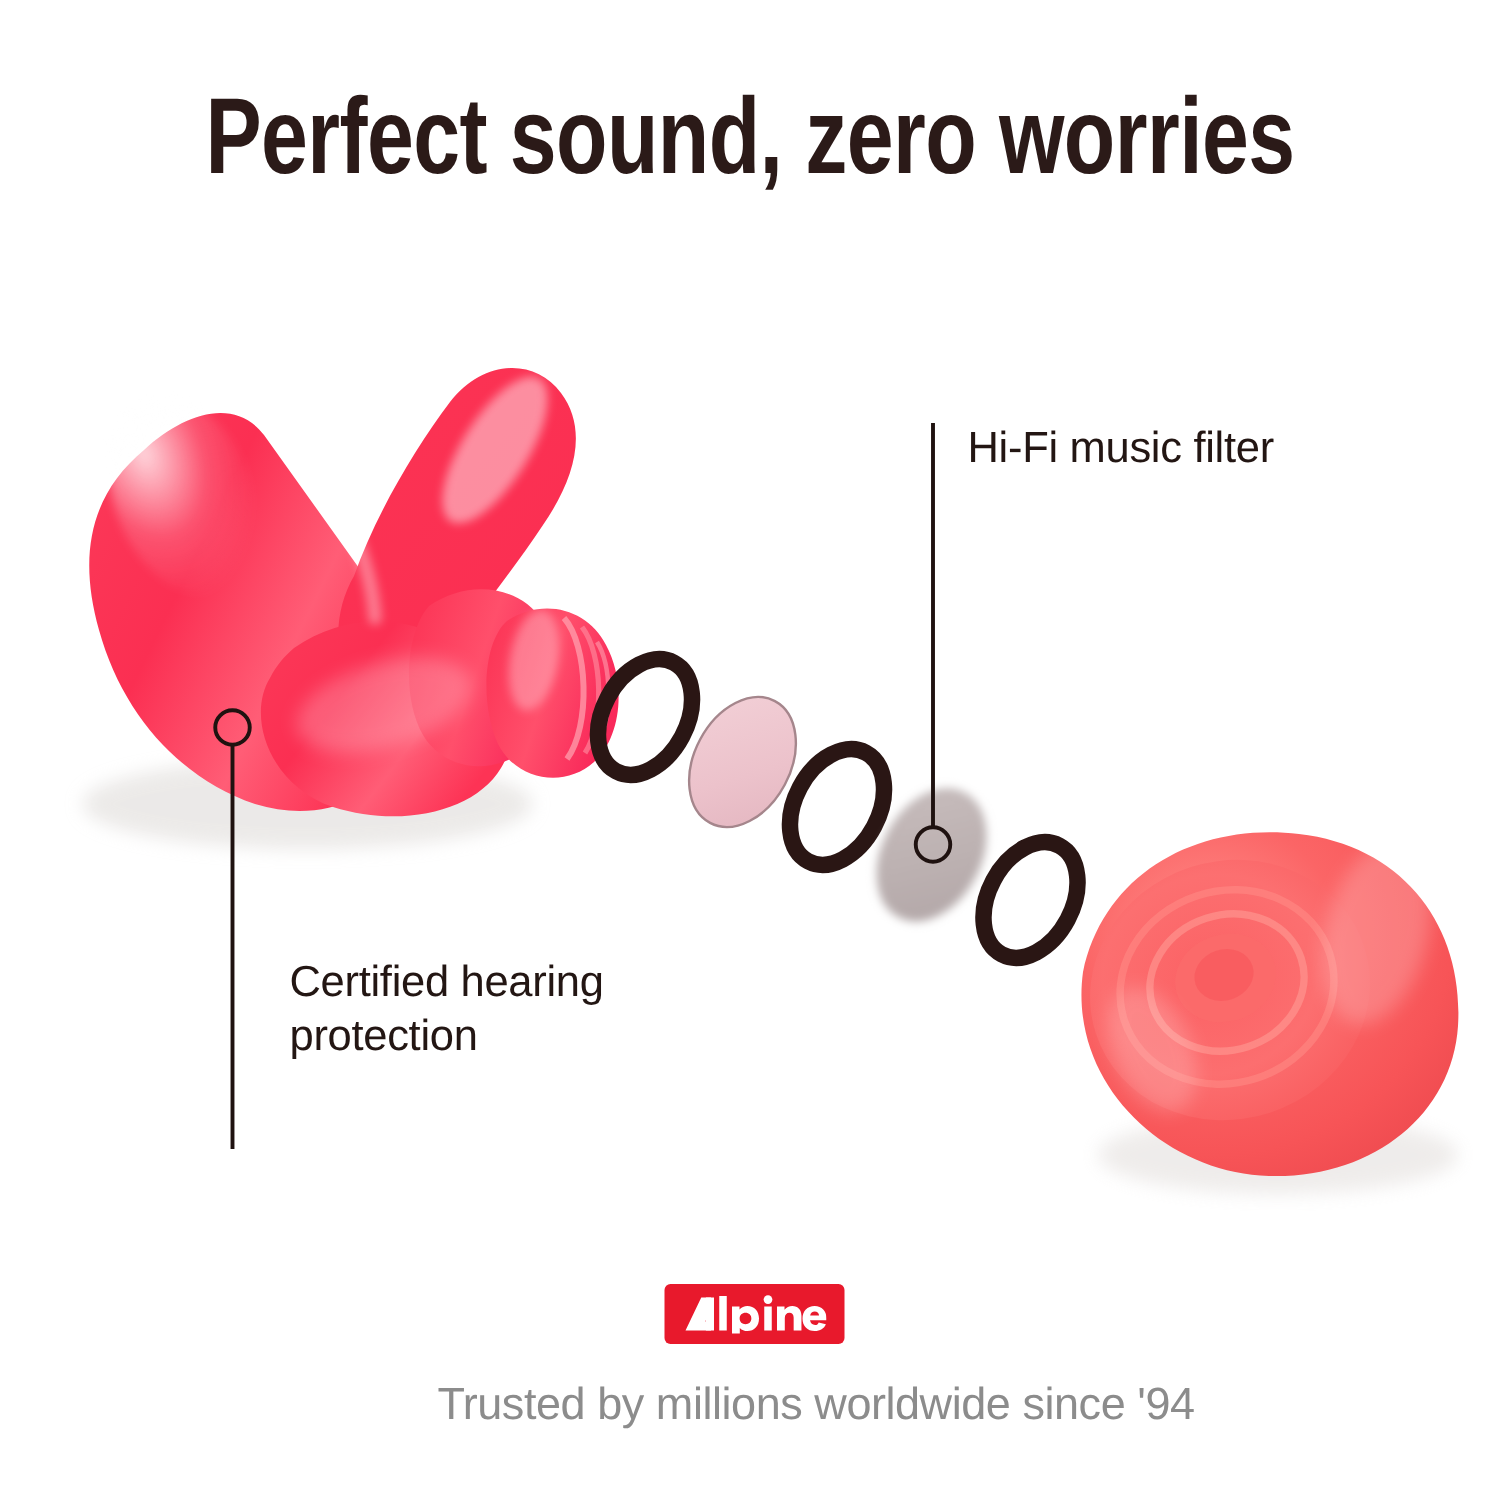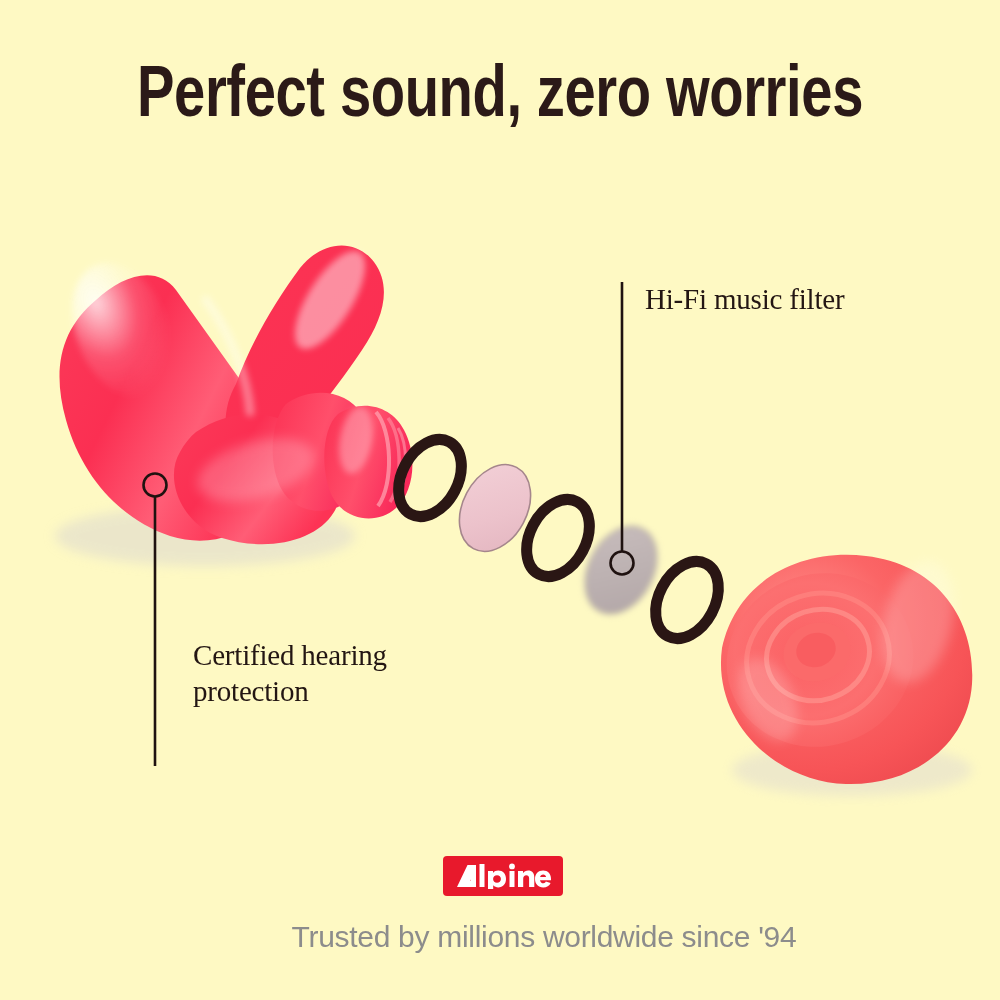--- a/index.html
+++ b/index.html
@@ -11,21 +11,21 @@
     width: 1000px;
     height: 1000px;
     overflow: hidden;
     font-family: "Liberation Sans", sans-serif;
     background: #eeedeb;
   }
   .canvas {
     position: relative;
     width: 1000px;
     height: 1000px;
-    background: #fef9c3;
+    background: #ffffff;
     overflow: hidden;
   }
 
   
   .headline {
     position: absolute;
     left: 0;
     top: 52px;
     width: 1000px;
     text-align: center;
@@ -47,21 +47,20 @@
     top: 0;
     width: 1000px;
     height: 1000px;
     pointer-events: none;
   }
 
   
   .callout {
     position: absolute;
     color: #231613;
-    font-family: Liberation Serif, serif;
   }
   .callout .kicker {
     font-size: 29px;
     line-height: 38px;
     font-weight: 400;
     letter-spacing: -0.2px;
     white-space: nowrap;
   }
   .callout .headline-2 {
     font-size: 38px;

